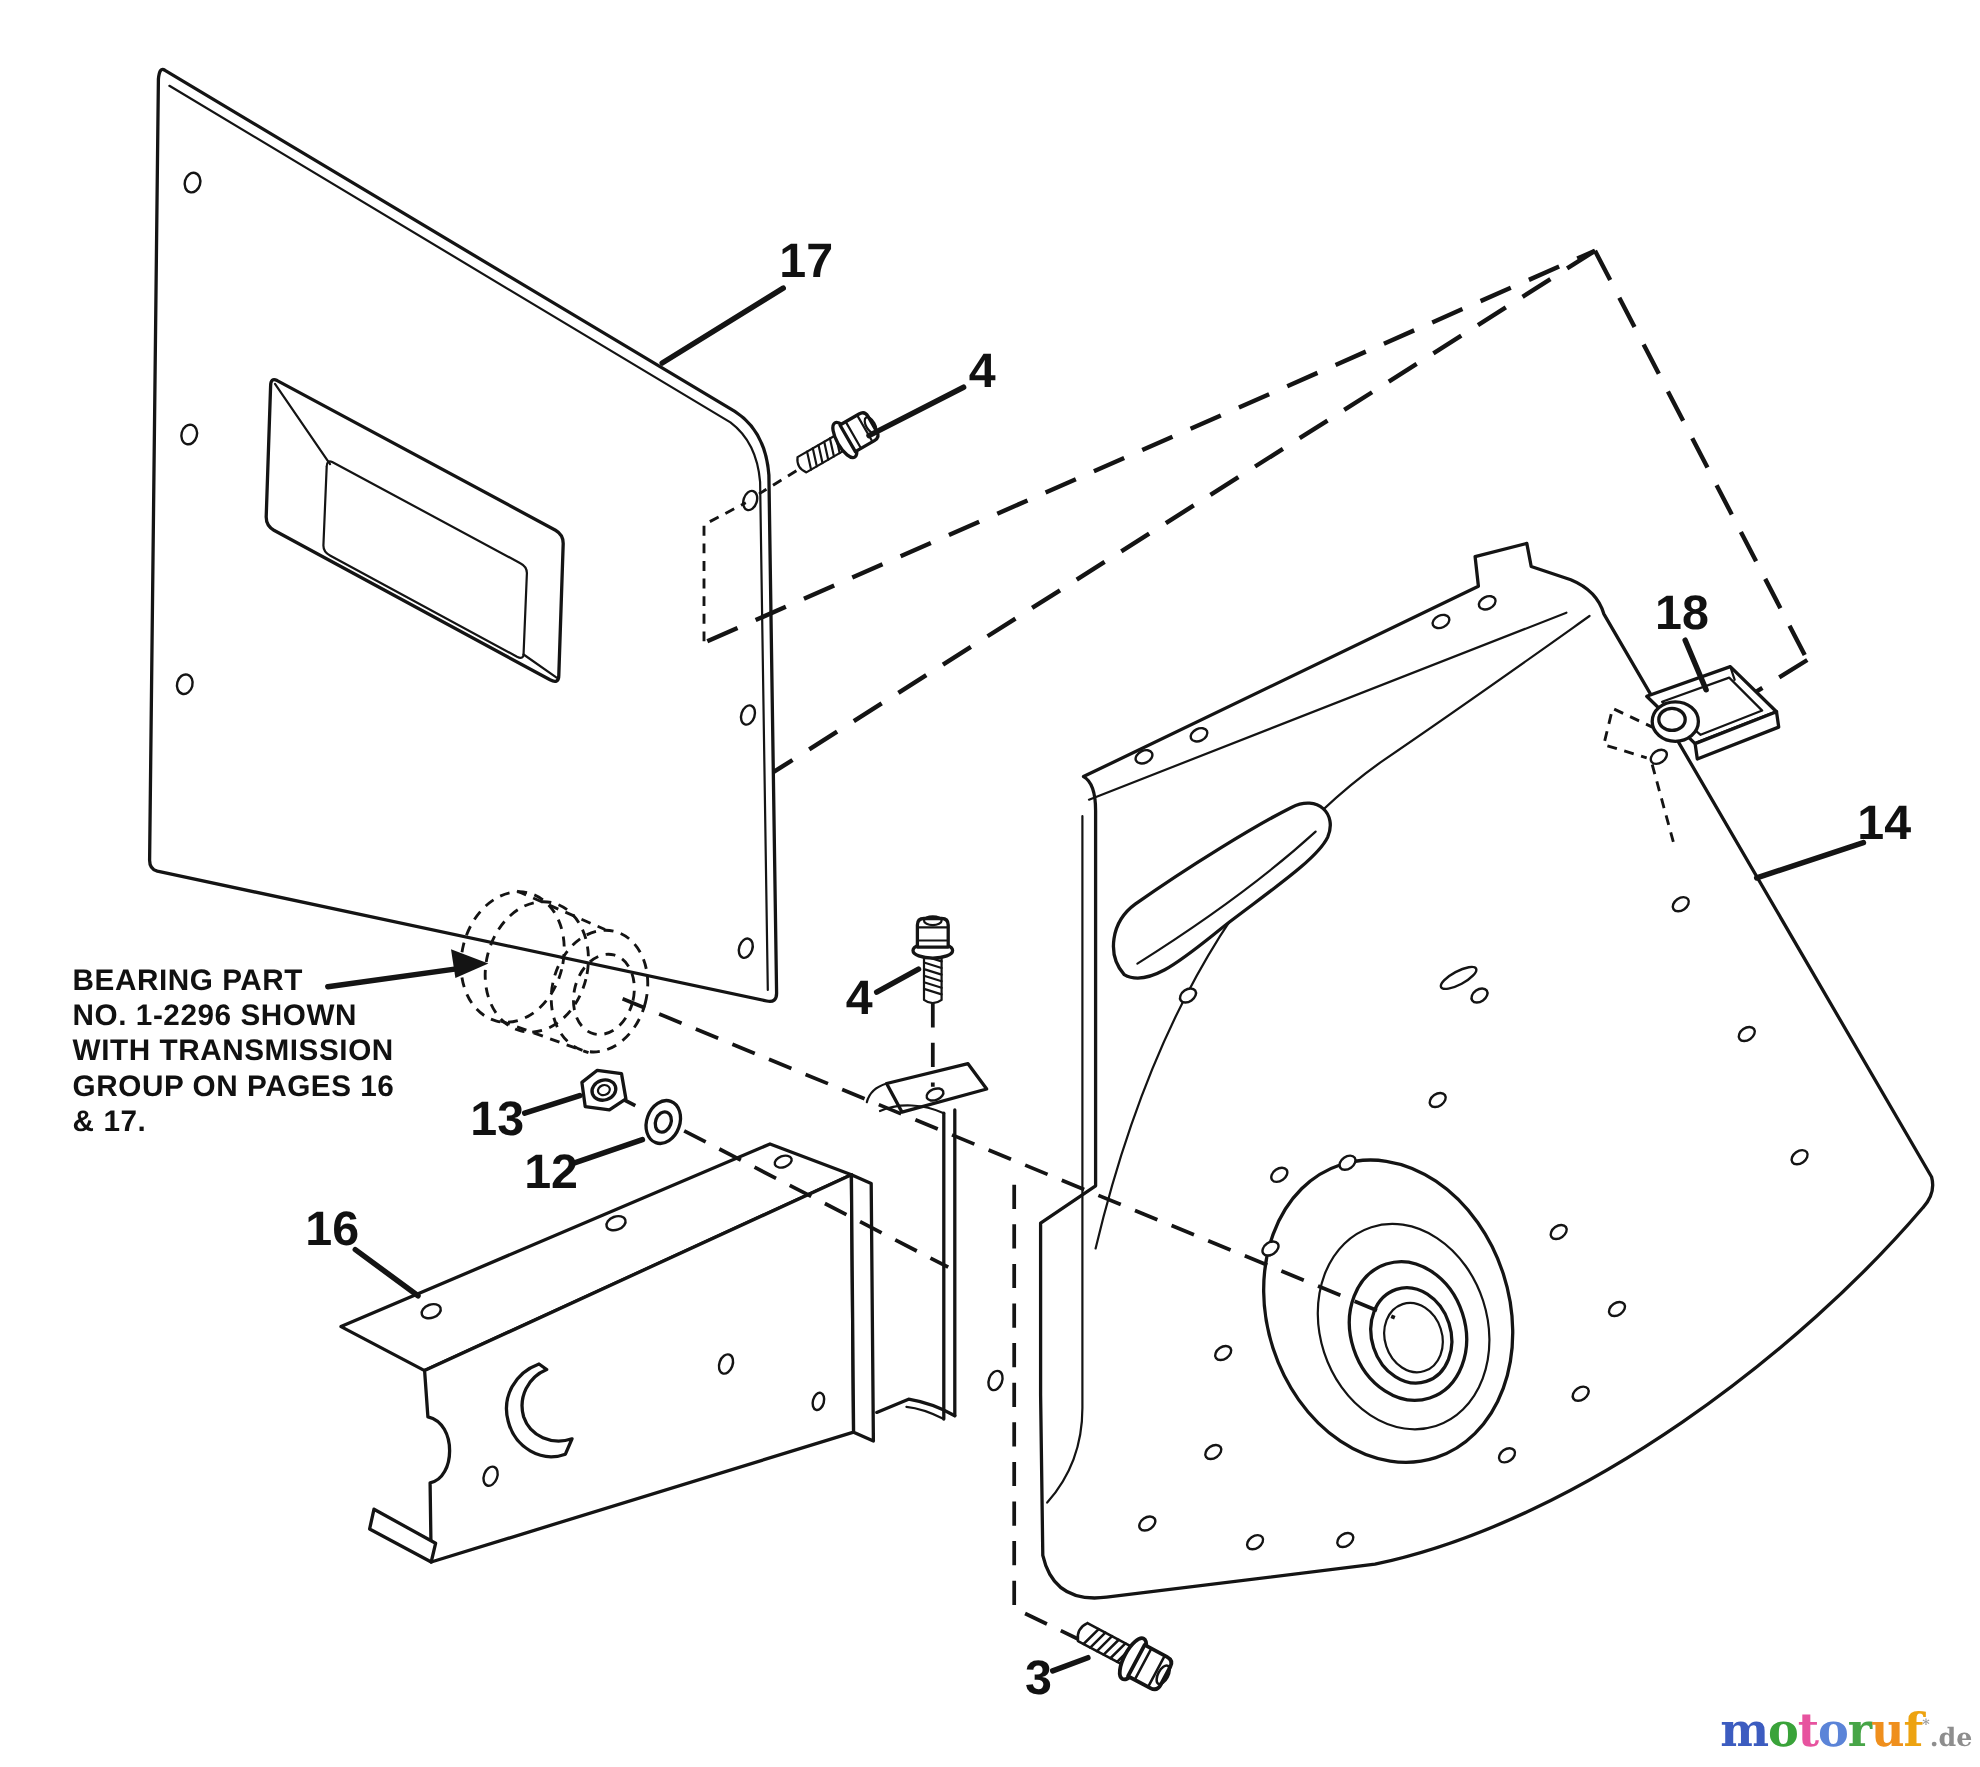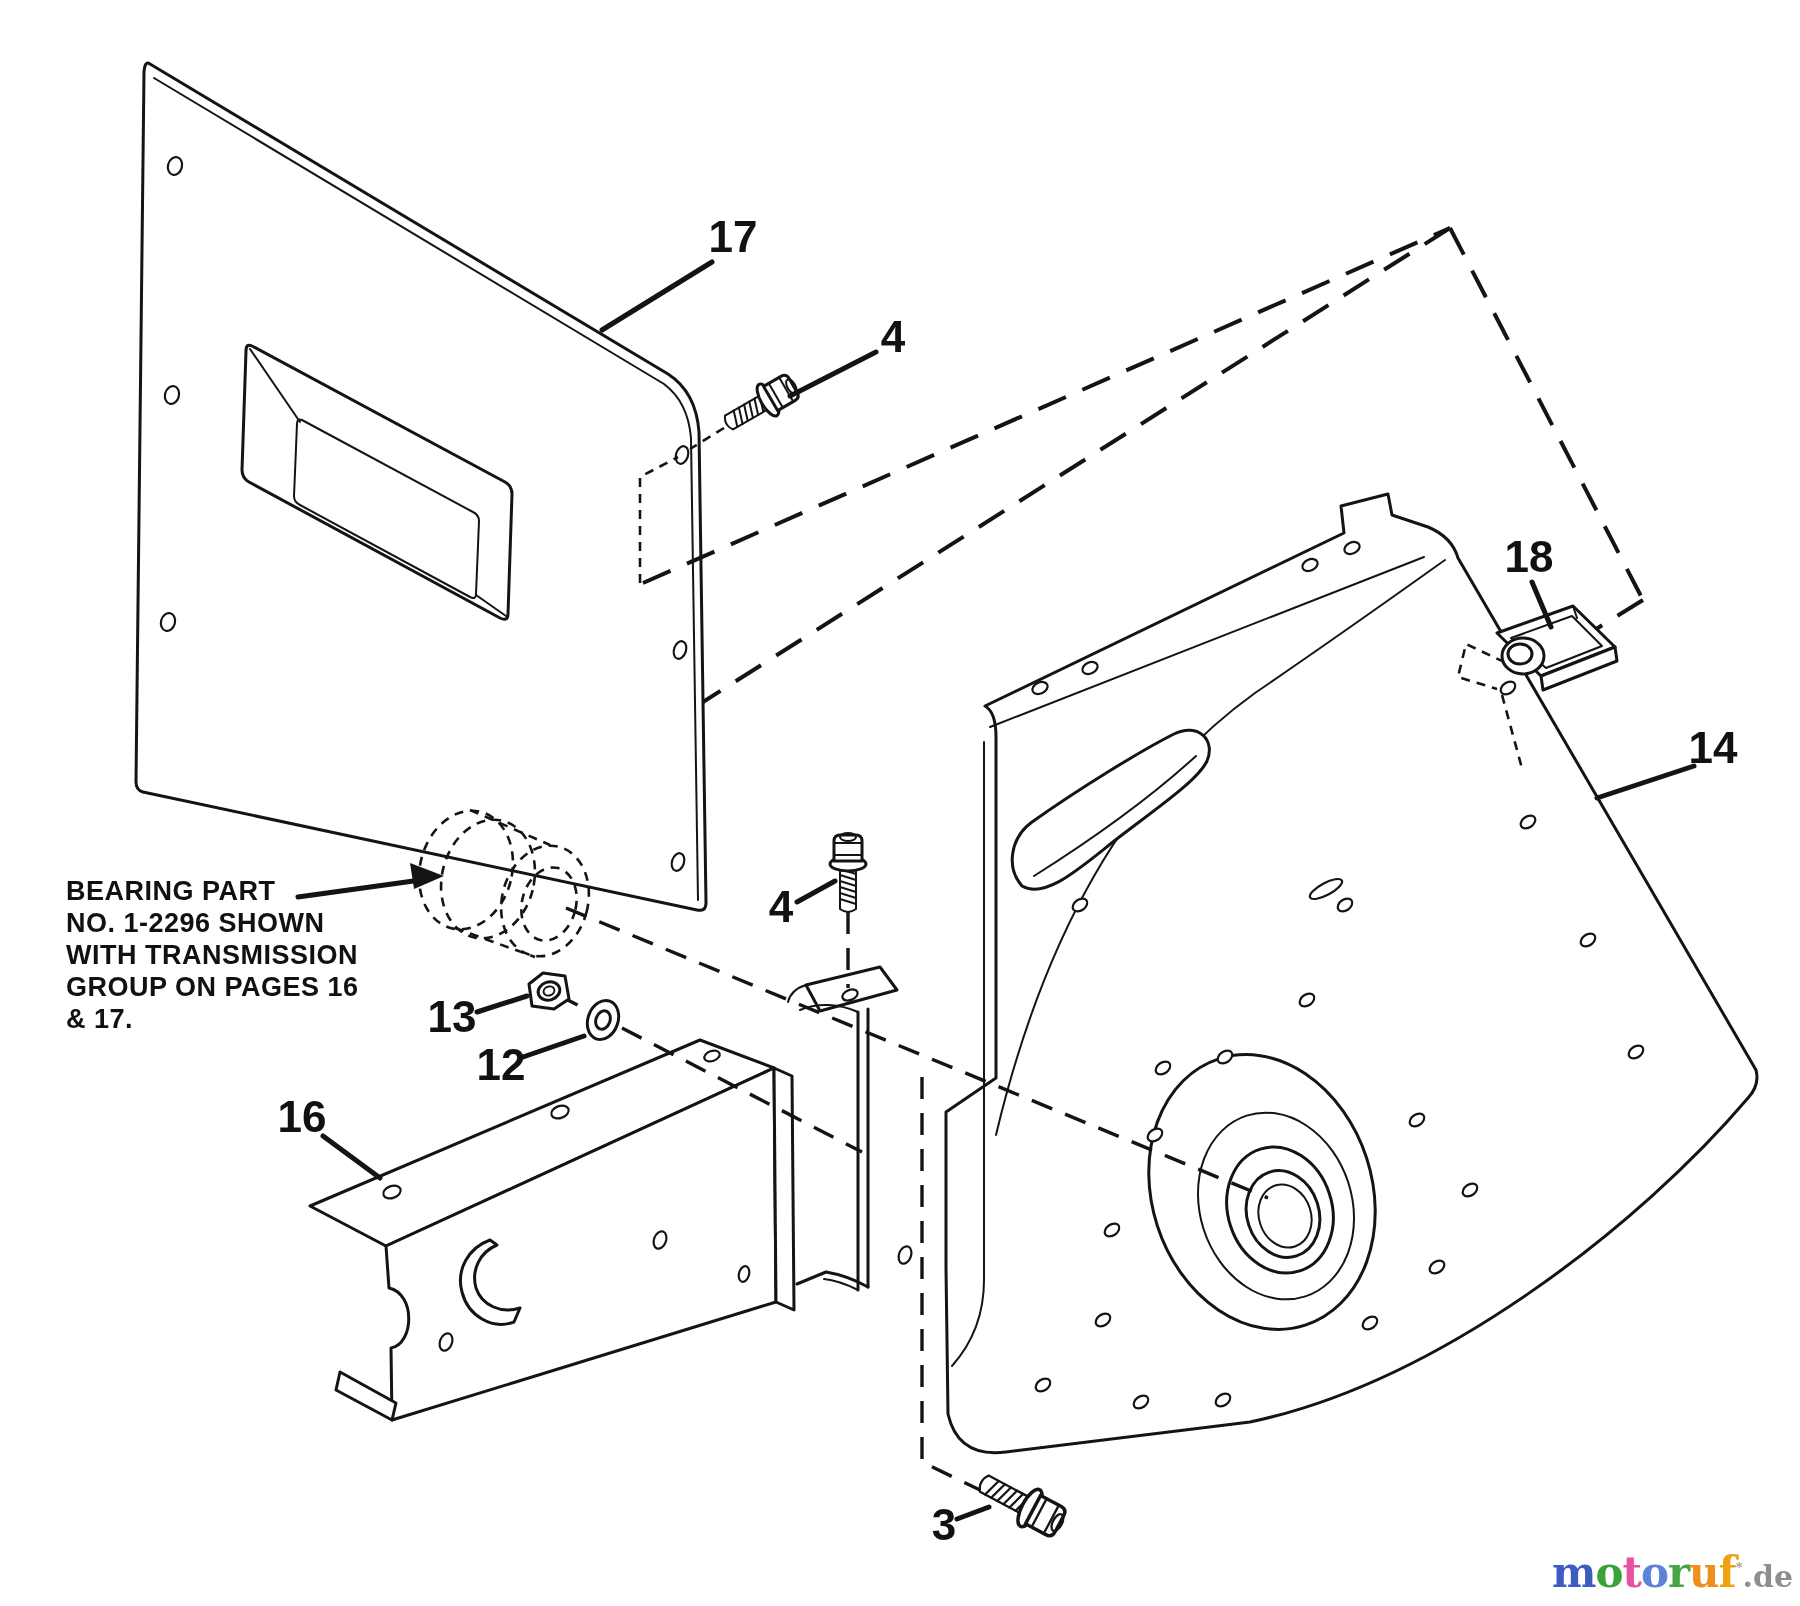--- a/index.html
+++ b/index.html
@@ -17,21 +17,21 @@
   .dash-sm{fill:none;stroke:#141414;stroke-width:2.6;stroke-dasharray:9 7;}
   .leader{fill:none;stroke:#141414;stroke-width:5;stroke-linecap:round;}
   .plabel{font:bold 44px "Liberation Sans",sans-serif;fill:#111111;}
   .note-text{font:bold 27px "Liberation Sans",sans-serif;fill:#111111;letter-spacing:.5px;}
 
   
   .wm{position:absolute;right:7px;bottom:12px;font-family:"DejaVu Serif",serif;
       font-weight:bold;font-size:42px;letter-spacing:-1px;line-height:1;}
   .wm span{display:inline;}
   .wm .wm-star{font-size:13px;vertical-align:super;letter-spacing:0;}
-  .wm .wm-de{font-size:30px;letter-spacing:0;}
+  .wm .wm-de{font-size:23px;letter-spacing:0;}
 </style>
 </head>
 <body>
 
 <div class="stage">
 <svg viewBox="0 0 1800 1606" width="1800" height="1606">
 
   <defs>
     <g id="flange-bolt">
 

